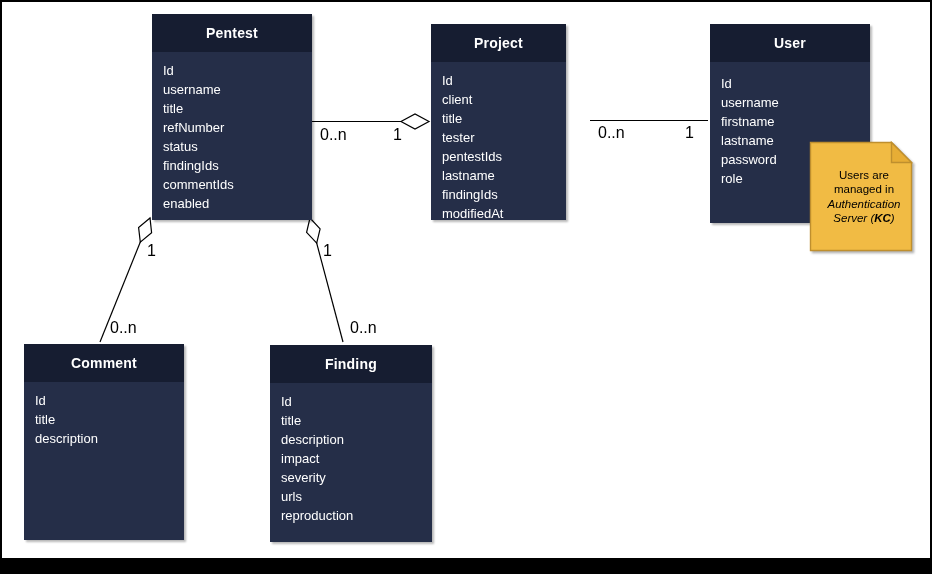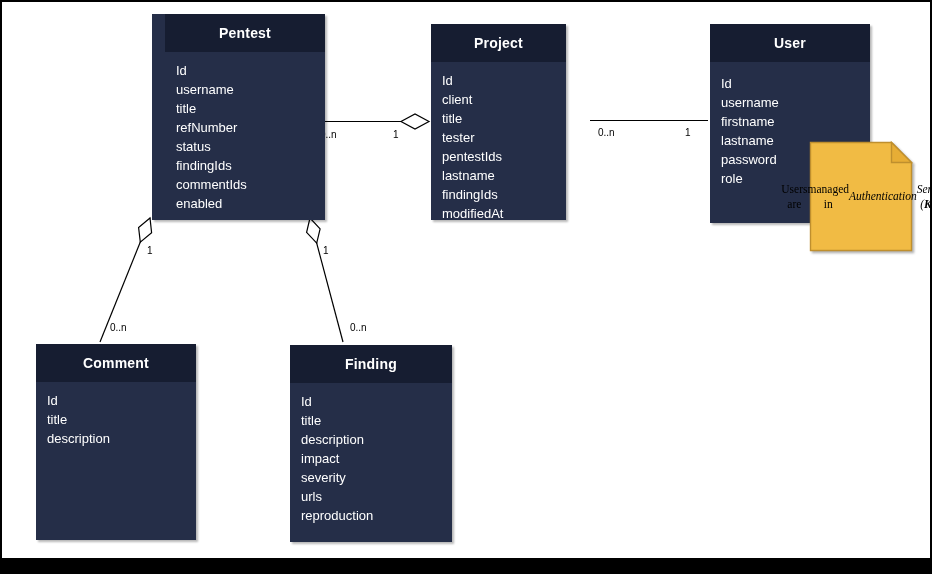--- a/index.html
+++ b/index.html
@@ -31,43 +31,43 @@
     height:38px;
     display:flex;align-items:center;justify-content:center;
     font-weight:bold;font-size:14px;letter-spacing:.2px;
   }
   .entity-fields{
     list-style:none;margin:0;padding:9px 0 0 11px;
     font-size:13px;line-height:19px;font-weight:400;
   }
   .mult-label{
     position:absolute;
-    font-size:10px;color:#000000;line-height:13px;
+    font-size:16px;color:#000000;line-height:13px;
     white-space:nowrap;
   }
   #note-shape{
     position:absolute;left:806px;top:138px;width:106px;height:114px;
     filter:drop-shadow(2px 2px 1px rgba(0,0,0,0.3));
     z-index:6;
   }
   #note-text{
     position:absolute;left:808px;top:140px;width:108px;height:109px;
     z-index:7;
-    display:flex;flex-direction:row;align-items:center;justify-content:center;
-    font-size:11.5px;line-height:14.5px;color:#000000;text-align:center;font-family:Liberation Serif, serif;
+    display:flex;flex-direction:column;align-items:center;justify-content:center;
+    font-size:11.5px;line-height:14.5px;color:#000000;text-align:center;
   }
   .note-italic{font-style:italic;}
   .note-bold{font-weight:bold;font-style:italic;}
   
-  #entity-pentest{left:150px;top:12px;width:160px;height:206px;padding-left:13px;}
+  #entity-pentest{left:150px;top:12px;width:160px;height:206px;}
   #entity-project{left:429px;top:22px;width:135px;height:196px;}
   #entity-user{left:708px;top:22px;width:160px;height:199px;}
   #entity-user .entity-fields{padding-top:12px;}
-  #entity-comment{left:34px;top:342px;width:160px;height:196px;}
-  #entity-finding{left:268px;top:343px;width:162px;height:197px;margin-left:20px;}
+  #entity-comment{left:22px;top:342px;width:160px;height:196px;}
+  #entity-finding{left:268px;top:343px;width:162px;height:197px;}
 </style>
 </head>
 <body>
 
 <div id="stage">
 
   <svg id="connector-layer" viewBox="0 0 928 570" xmlns="http://www.w3.org/2000/svg">
     <g>
       <line x1="308" y1="119.5" x2="427" y2="119.5" stroke="#000000" stroke-width="1.2"></line>
       <polygon points="427,119.5 413,112 399,119.5 413,127" fill="#ffffff" stroke="#000000" stroke-width="1.2"></polygon>

